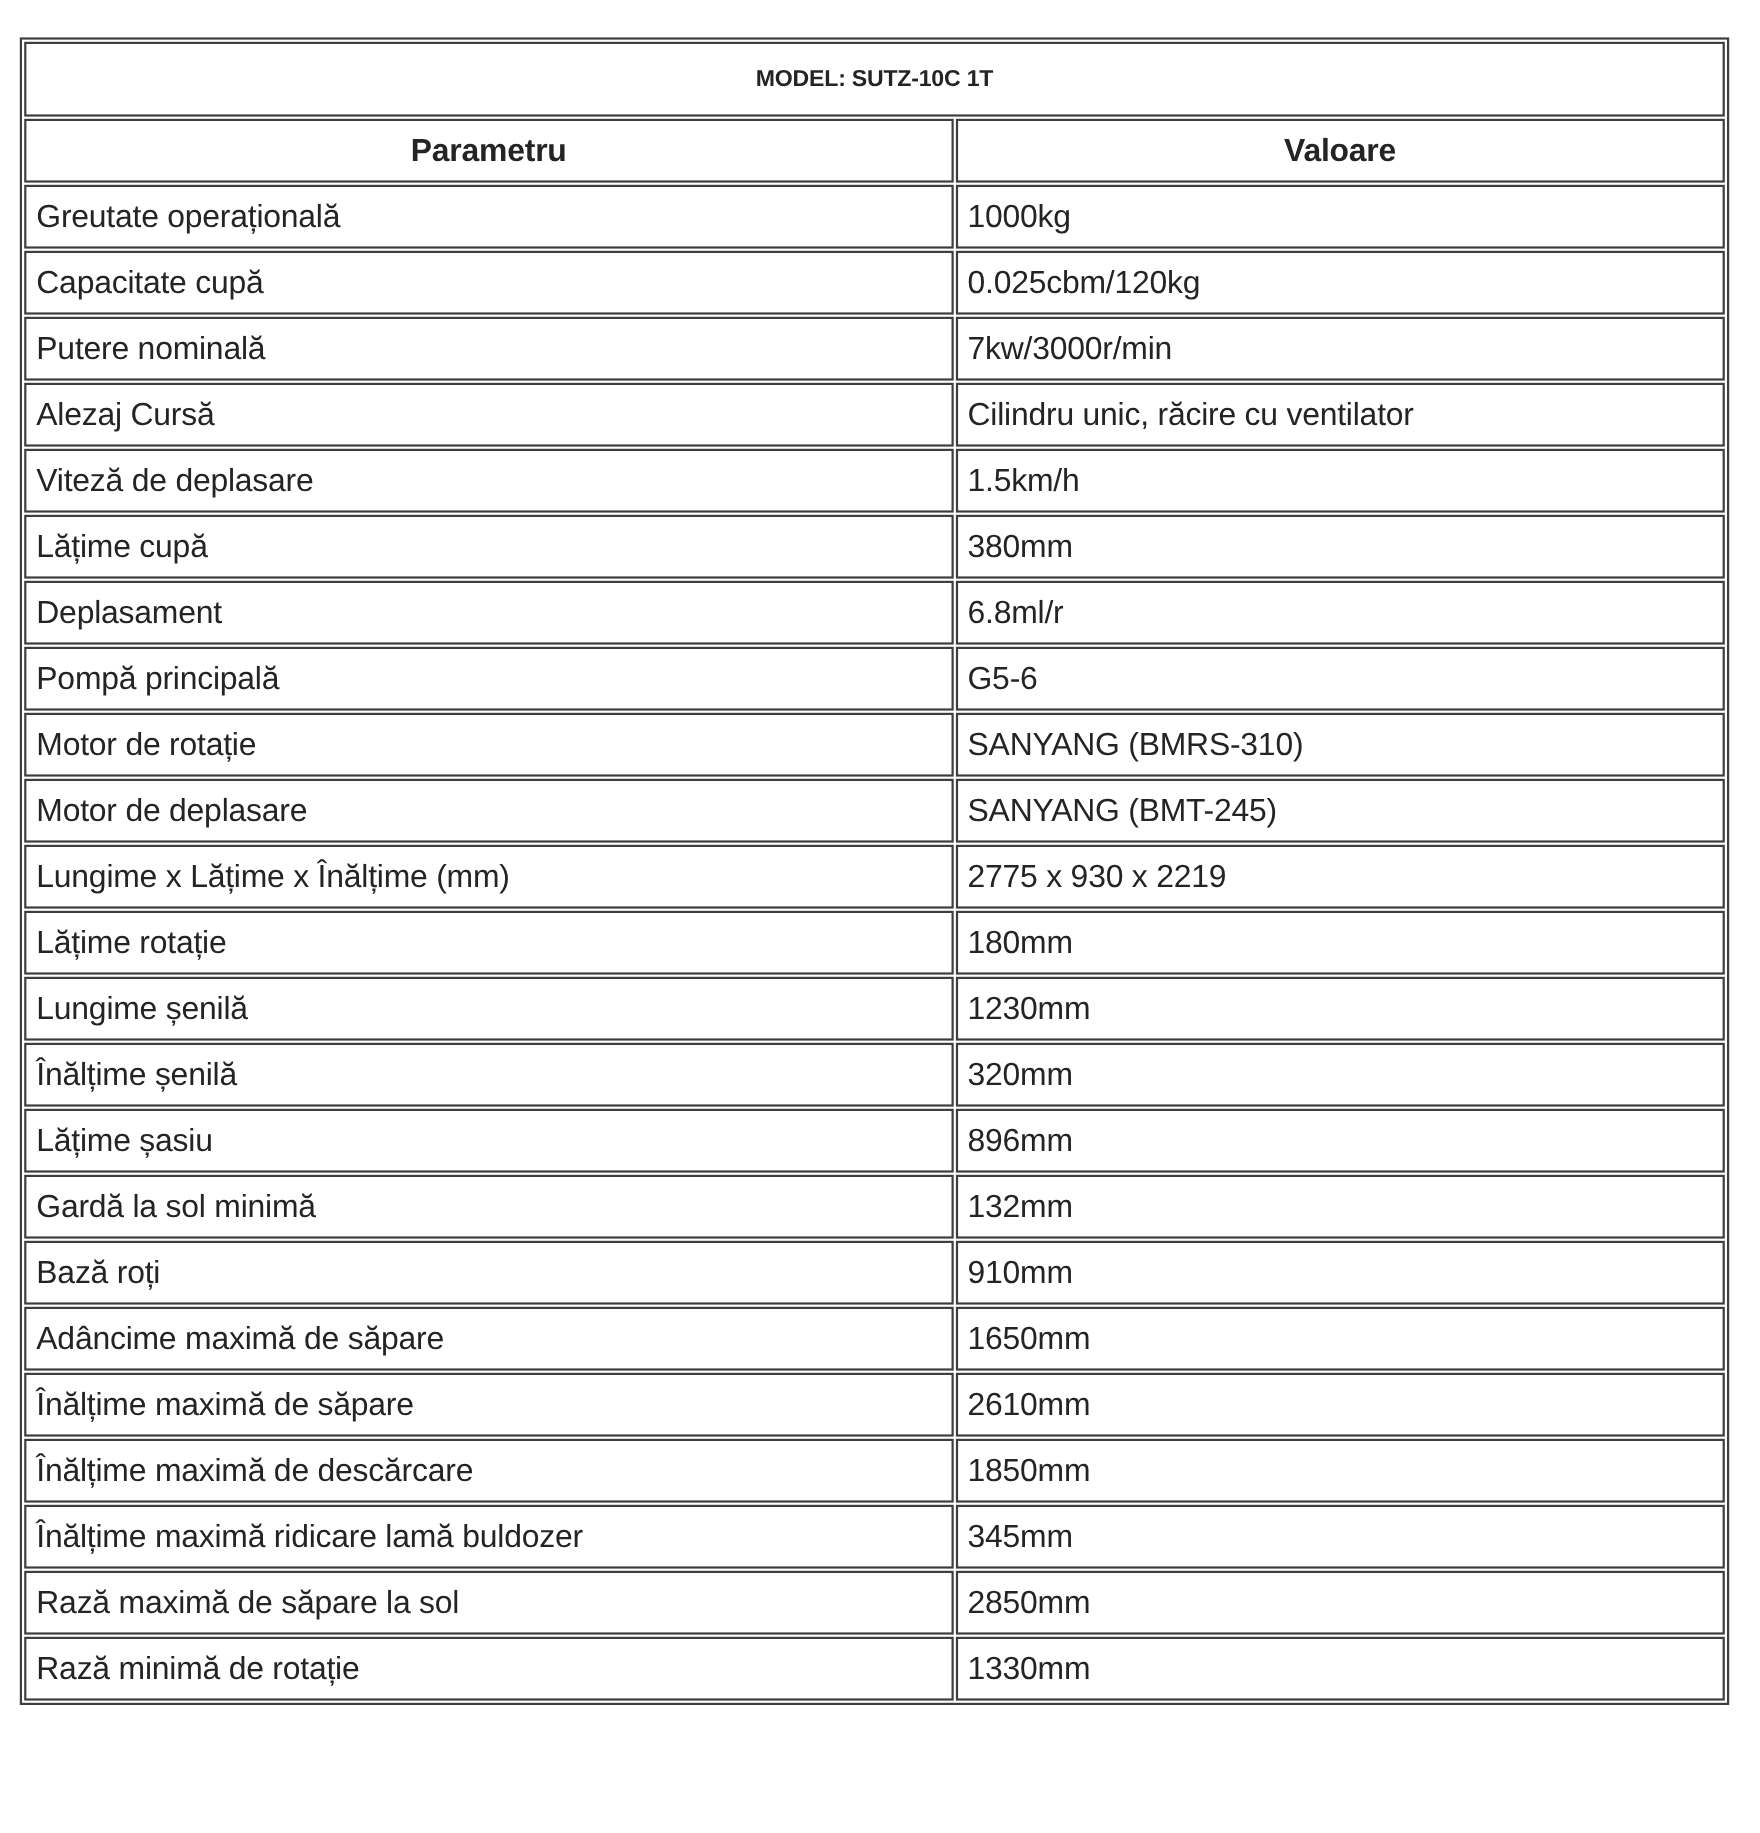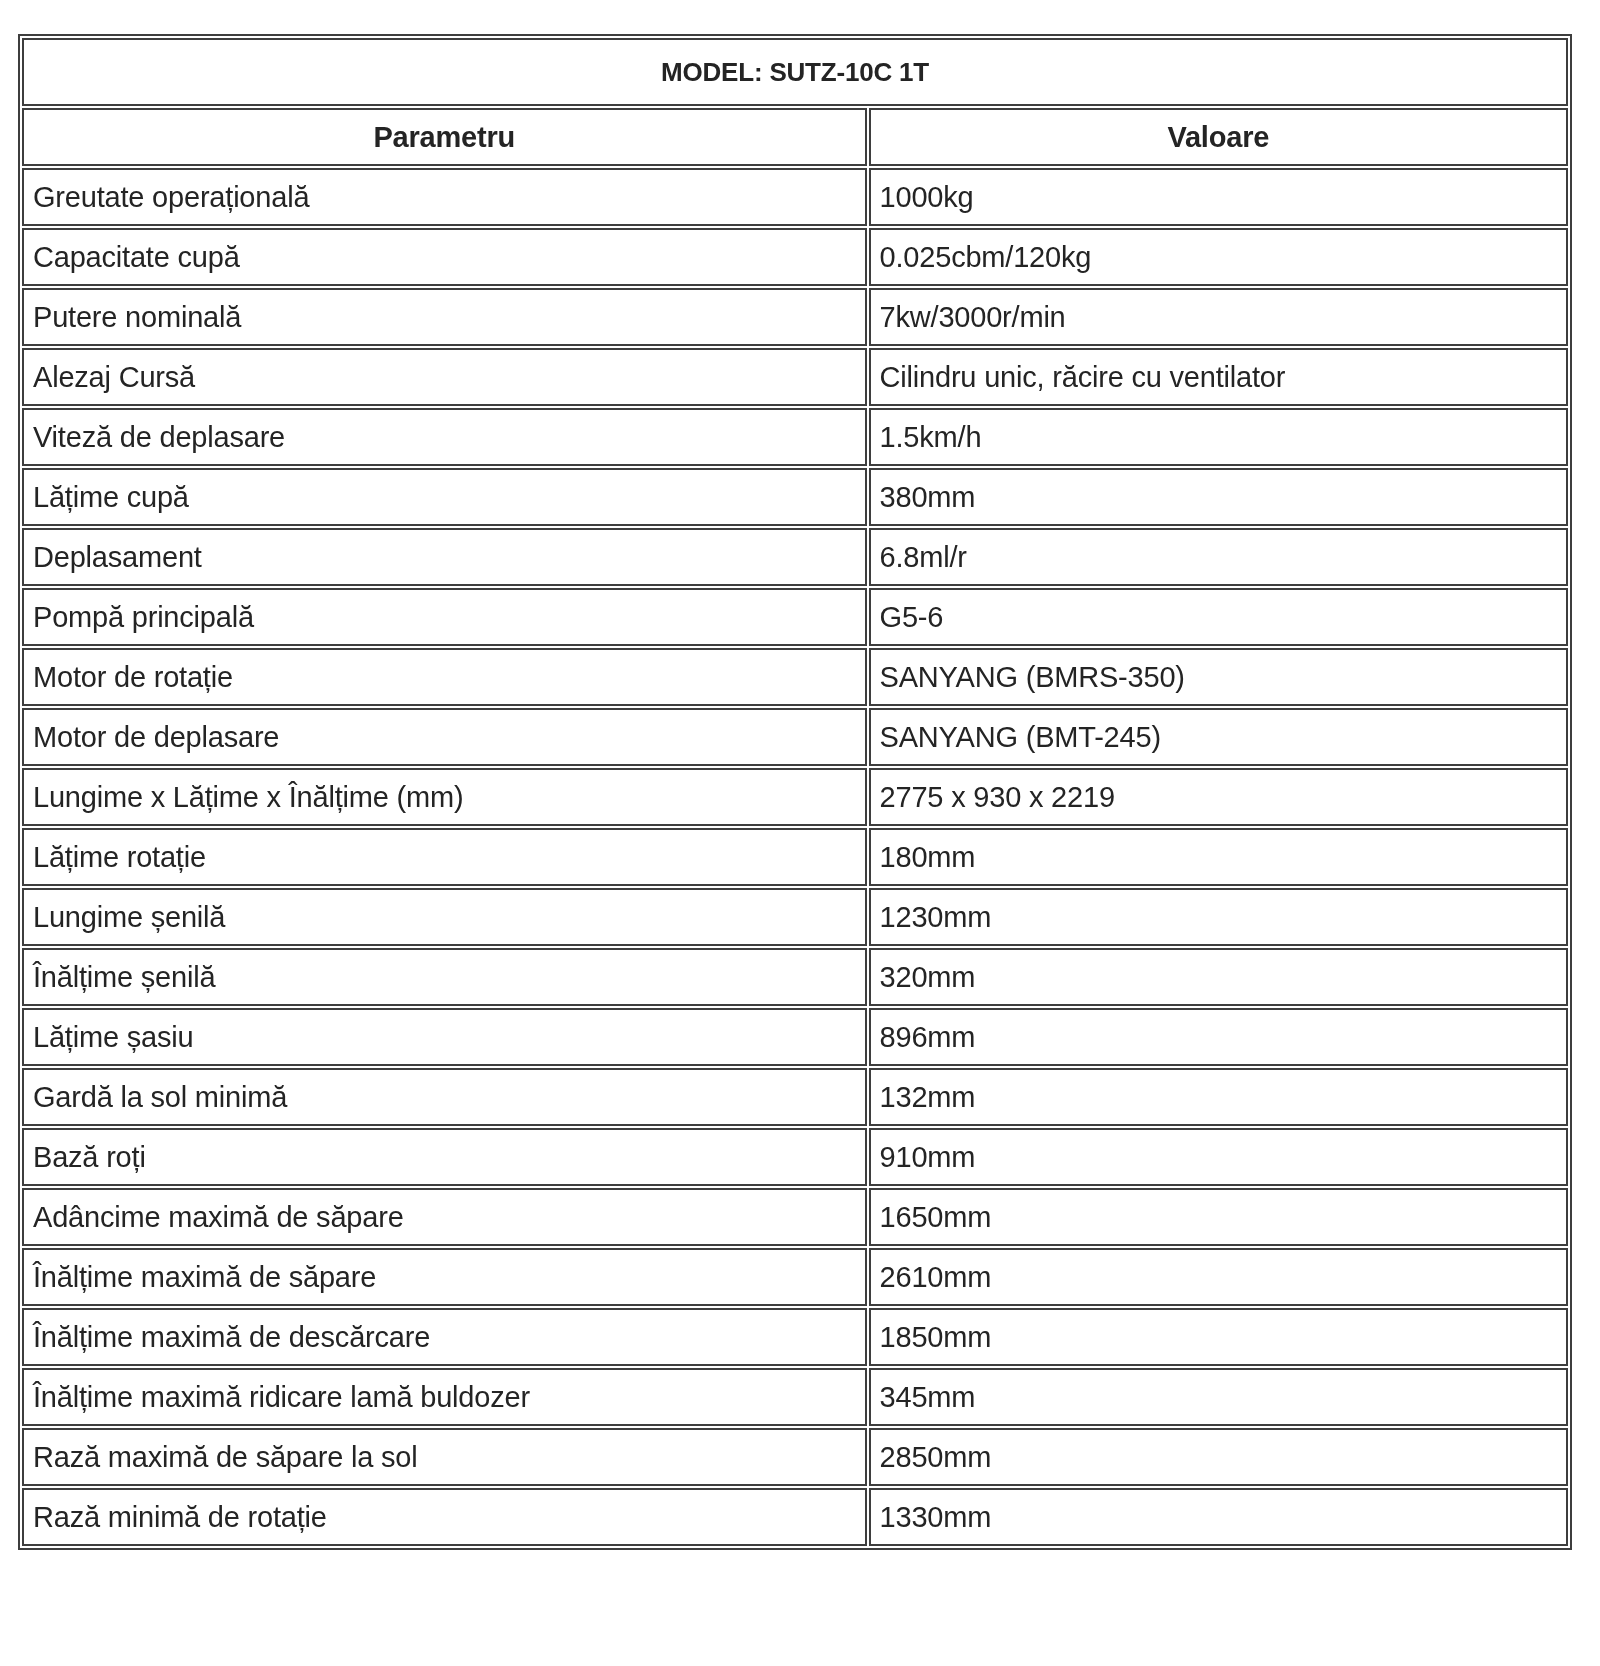--- a/index.html
+++ b/index.html
@@ -35,21 +35,21 @@
     overflow: hidden;
     white-space: nowrap;
     letter-spacing: -0.2px;
   }
   .col-param { width: 54.7%; }
   .col-value { width: 45.3%; }
   .title-cell {
     height: 64px;
     text-align: center;
     font-weight: 700;
-    font-size: 26px;
+    font-size: 21px;
     letter-spacing: 0.2px;
   }
   th.header-cell {
     height: 54px;
     text-align: center;
     font-weight: 700;
     font-size: 29px;
   }
   td.param-cell,
   td.value-cell {
@@ -103,21 +103,21 @@
       <tr>
         <td class="param-cell">Deplasament</td>
         <td class="value-cell">6.8ml/r</td>
       </tr>
       <tr>
         <td class="param-cell">Pompă principală</td>
         <td class="value-cell">G5-6</td>
       </tr>
       <tr>
         <td class="param-cell">Motor de rotație</td>
-        <td class="value-cell">SANYANG (BMRS-350)</td>
+        <td class="value-cell">SANYANG (BMRS-310)</td>
       </tr>
       <tr>
         <td class="param-cell">Motor de deplasare</td>
         <td class="value-cell">SANYANG (BMT-245)</td>
       </tr>
       <tr>
         <td class="param-cell">Lungime x Lățime x Înălțime (mm)</td>
         <td class="value-cell">2775 x 930 x 2219</td>
       </tr>
       <tr>

